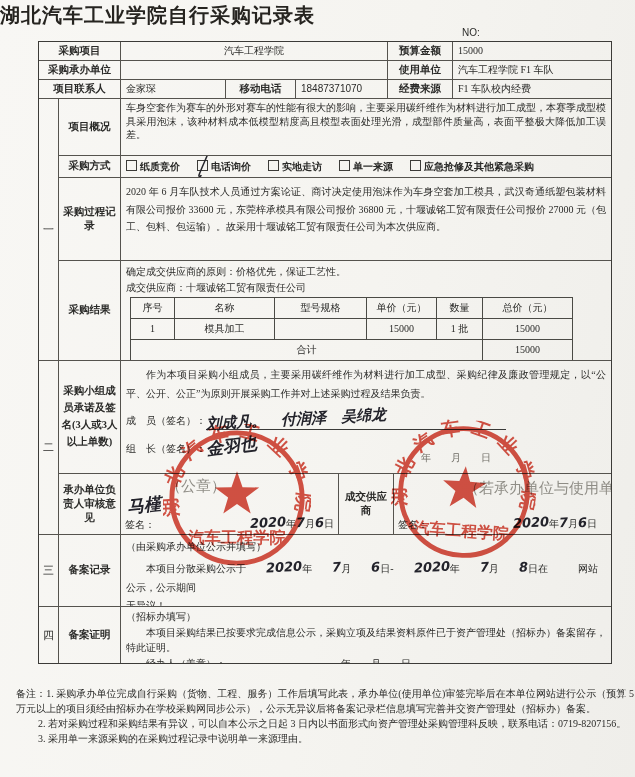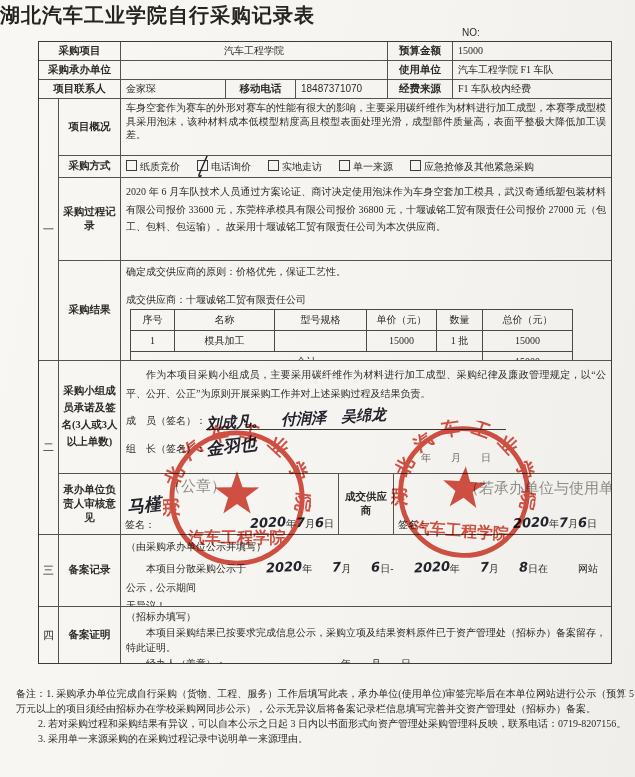--- a/index.html
+++ b/index.html
@@ -28,21 +28,21 @@
   .numcell{width:20px;min-width:20px;border-right:1px solid #55534e;display:flex;align-items:center;justify-content:center;font-size:11px;box-sizing:border-box;}
   .secbody{flex:1;display:flex;flex-direction:column;min-width:0;}
   .secrow{display:flex;border-bottom:1px solid #55534e;box-sizing:border-box;}
   .secrow.lastrow{border-bottom:none;}
   .labcol{width:62px;min-width:62px;font-family:Liberation Serif, serif;}
   .content{flex:1;min-width:0;position:relative;}
   .justify{text-align:justify;}
   .indent{text-indent:2em;}
   
   .methods{display:flex;align-items:center;gap:0;}
-  .mitem{margin-right:17px;position:relative;white-space:nowrap;}
+  .mitem{margin-right:17px;position:relative;white-space:nowrap;font-weight:bold;}
   .cb{display:inline-block;width:9px;height:9px;border:1px solid #3c3b38;margin-right:3px;vertical-align:-1px;}
   .slash{position:absolute;left:-1px;top:-10px;pointer-events:none;}
   
   .goods{border-collapse:collapse;table-layout:fixed;margin:3px 0 0 4px;font-size:10px;}
   .goods td,.goods th{border:1px solid #4a4a45;padding:2px 3px;text-align:center;font-weight:normal;height:16px;}
   
   .hw{font-family:"DejaVu Sans",sans-serif;font-style:italic;font-weight:600;color:#23232b;display:inline-block;transform:rotate(-3deg);}
   .hw-num{font-size:13px;}
   .sigline{display:inline-block;border-bottom:1px solid #3a3a38;min-width:300px;}
   .hint{color:#8f8d86;font-size:15px;margin-left:40px;}
@@ -110,21 +110,21 @@
           </div>
         </div>
         <div class="secrow" style="height:83px">
           <div class="td lab labcol">采购过程记录</div>
           <div class="td content last justify" style="padding-top:5px;line-height:1.75">2020 年 6 月车队技术人员通过方案论证、商讨决定使用泡沫作为车身空套加工模具，武汉奇通纸塑包装材料有限公司报价 33600 元，东莞梓承模具有限公司报价 36800 元，十堰诚铭工贸有限责任公司报价 27000 元（包工、包料、包运输）。故采用十堰诚铭工贸有限责任公司为本次供应商。</div>
         </div>
         <div class="secrow lastrow" style="height:99px">
           <div class="td lab labcol">采购结果</div>
           <div class="td content last" style="padding-top:4px">
             <div>确定成交供应商的原则：价格优先，保证工艺性。</div>
-            <div style="margin-top:14px">成交供应商：十堰诚铭工贸有限责任公司</div>
+            <div style="margin-top:2px">成交供应商：十堰诚铭工贸有限责任公司</div>
             <table class="goods">
               <colgroup>
                   <col style="width:44px">
                   <col style="width:100px">
                   <col style="width:92px">
                   <col style="width:70px">
                   <col style="width:46px">
                   <col style="width:90px">
                 </colgroup>
               <tbody>

